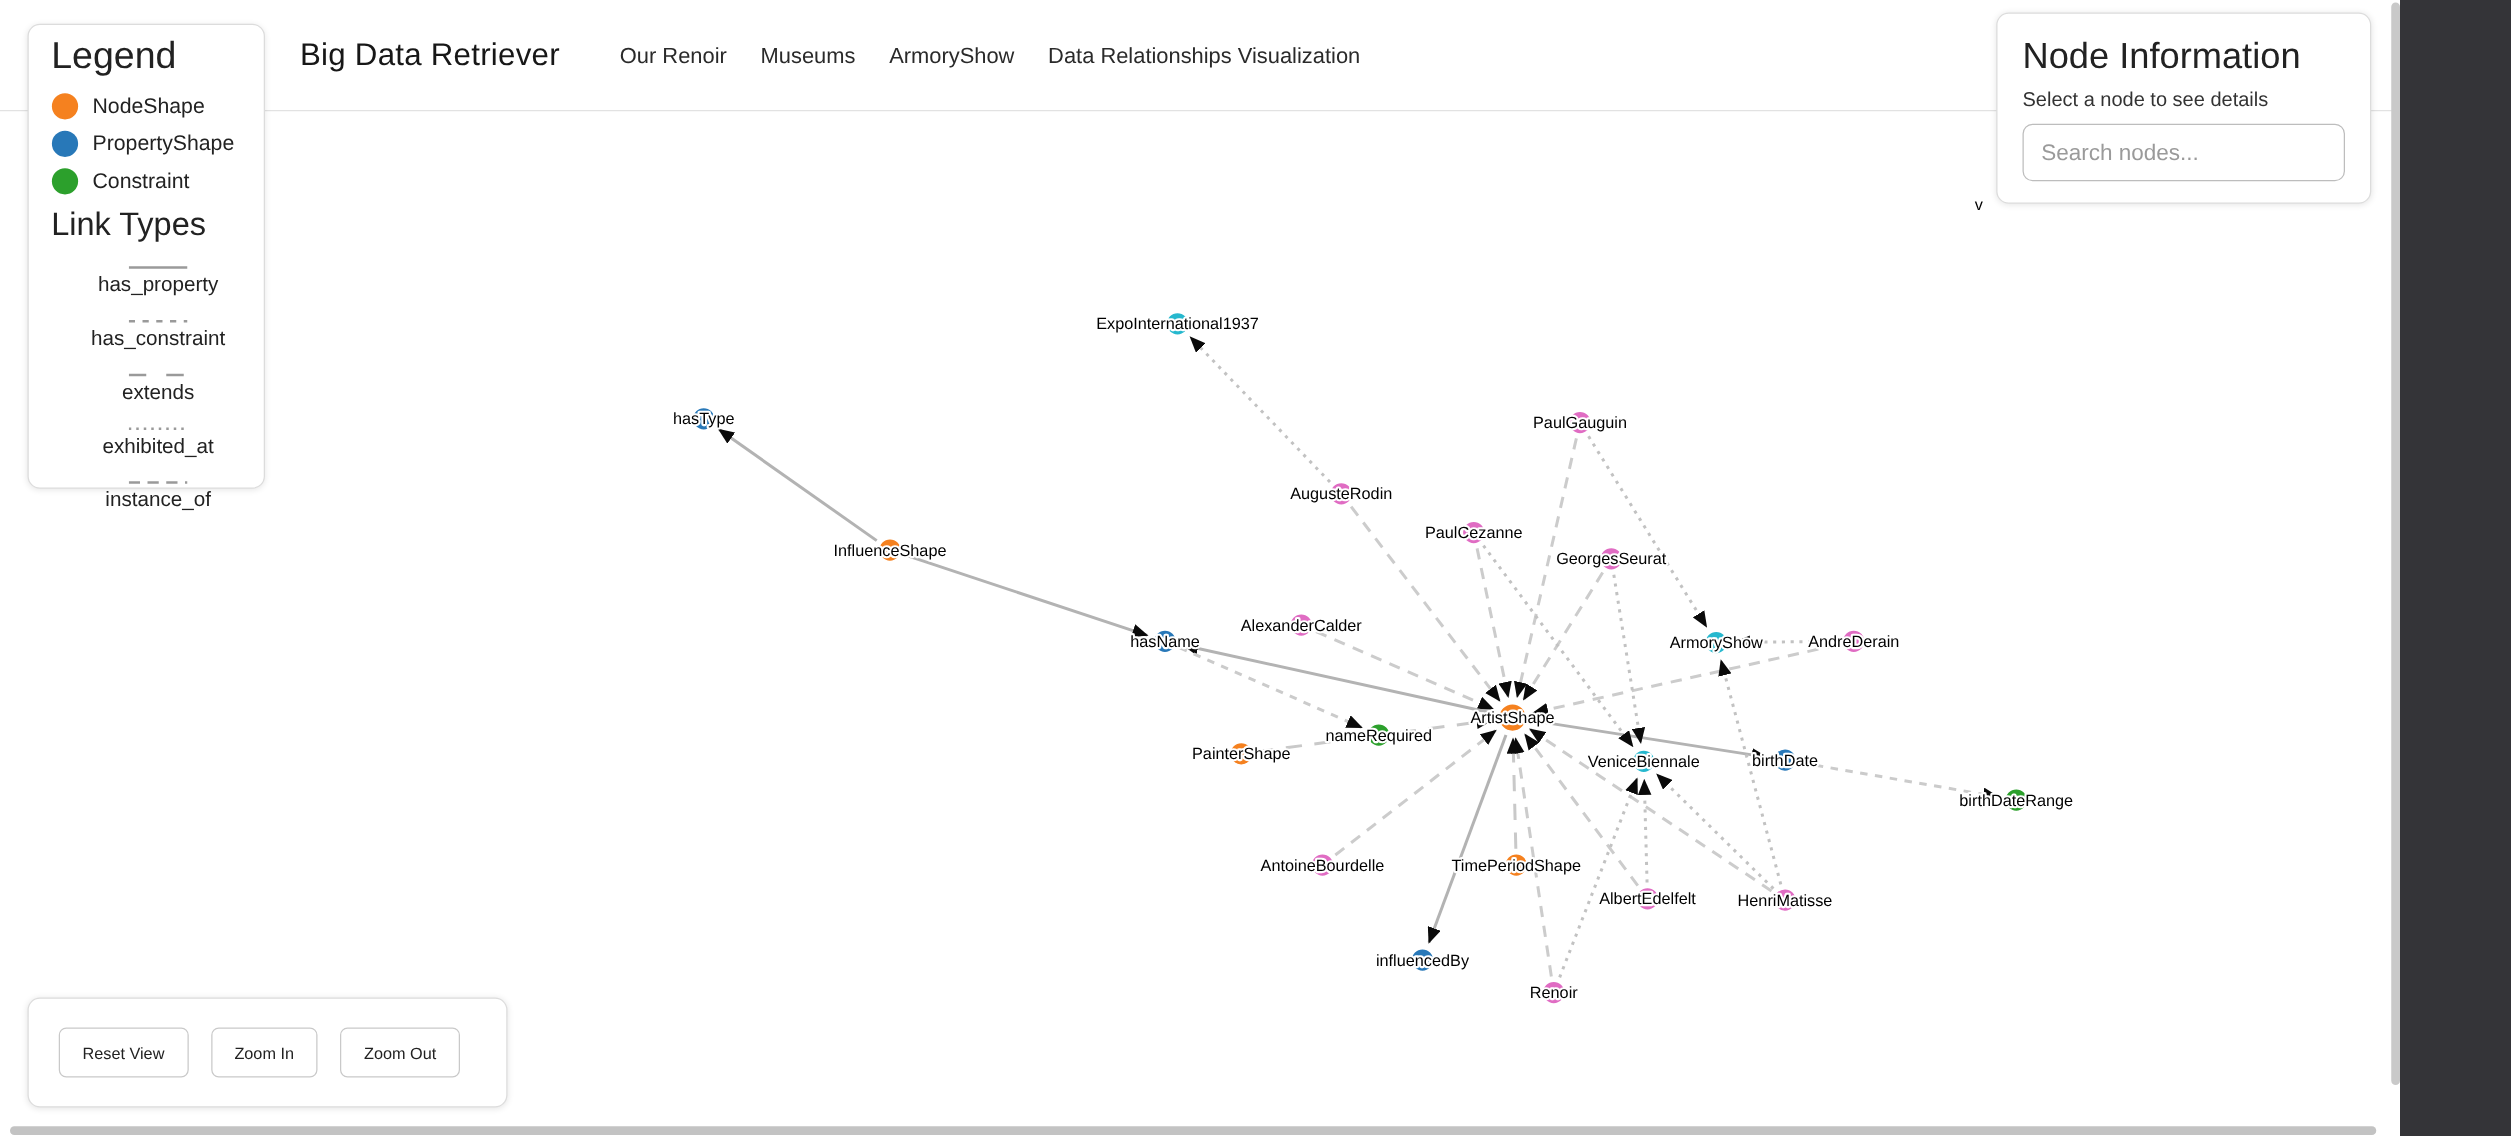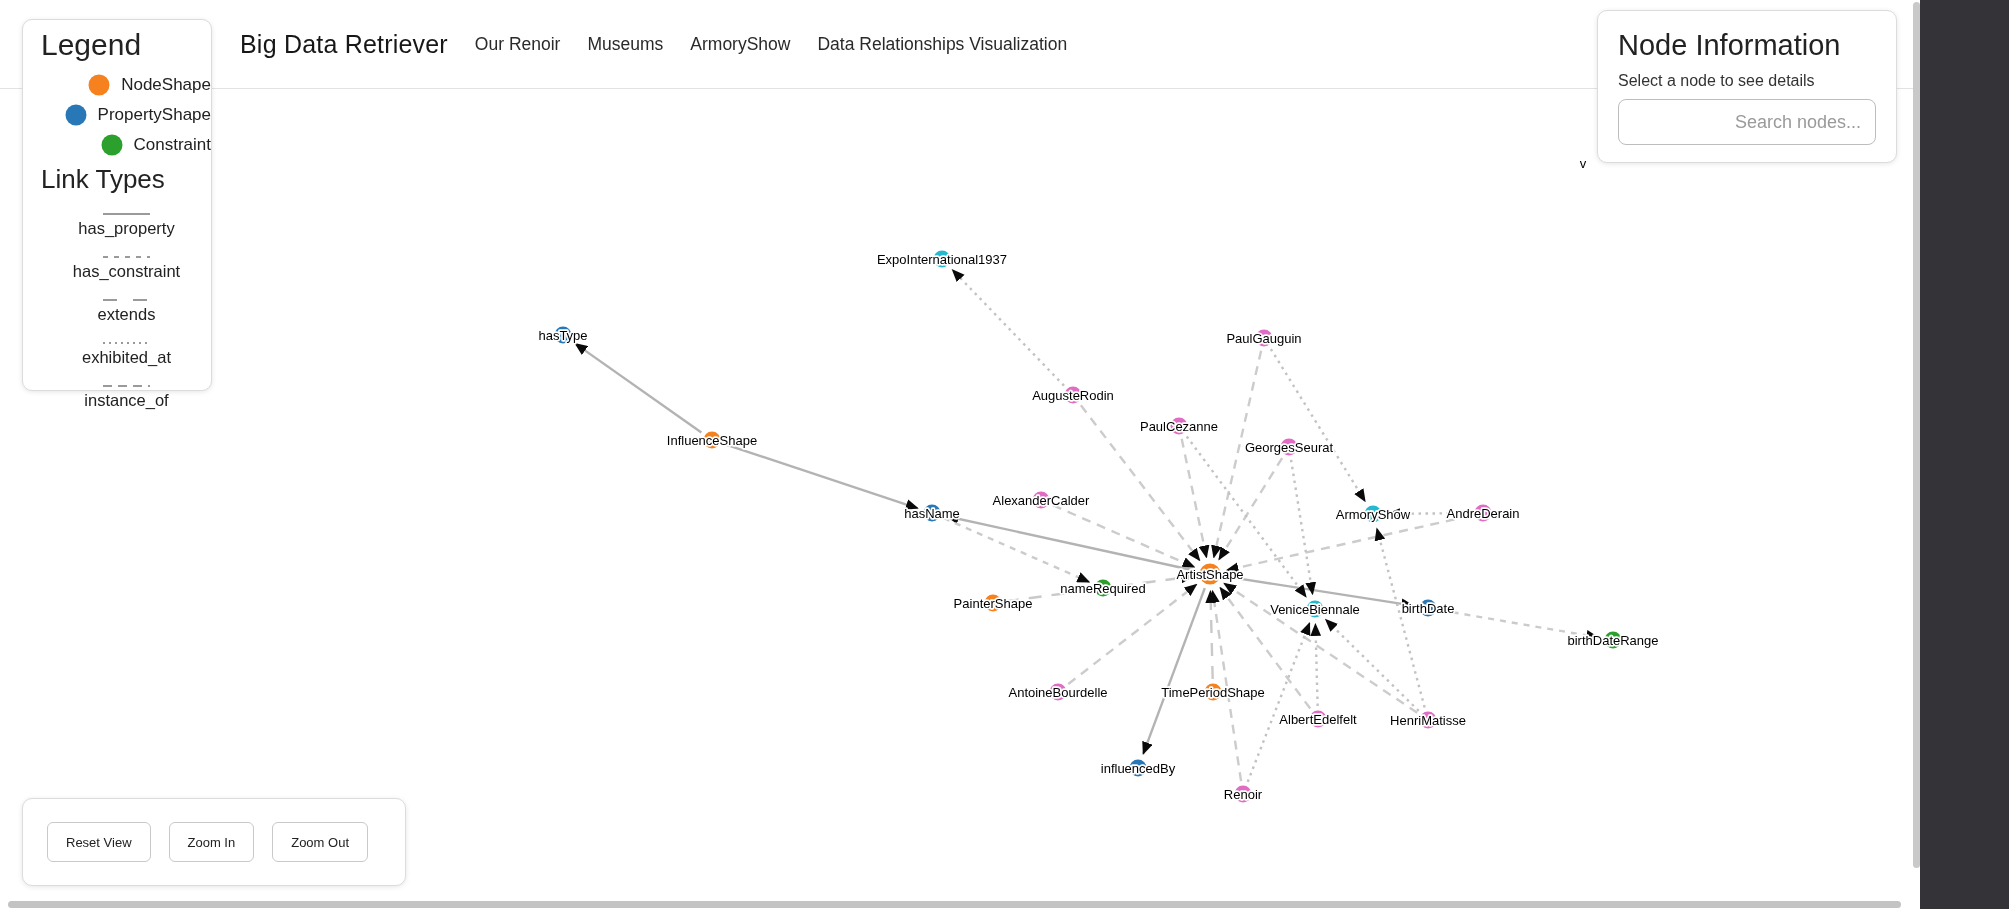--- a/index.html
+++ b/index.html
@@ -3,52 +3,52 @@
 <meta charset="utf-8">
 <style>
   html,body{margin:0;padding:0;}
   body{
     width:2009px;height:909px;position:relative;overflow:hidden;
     background:#ffffff;font-family:"Liberation Sans",sans-serif;color:#1b1b1b;
   }
   
   .navbar{
     position:absolute;left:0;top:0;width:1920px;height:88px;background:#fff;
-    border-bottom:1px solid #e2e2e2;display:flex;align-items:center;z-index:2;
+    border-bottom:1px solid #e2e2e2;display:flex;align-items:center;z-index:2;gap:21px;
   }
   .brand{margin-left:240px;font-size:25px;color:#171717;letter-spacing:.2px;}
   .nav-links{display:flex;margin-left:27px;gap:27px;align-items:center;}
   .nav-link{font-size:17.5px;color:#2a2a2a;cursor:pointer;white-space:nowrap;}
   
   #graph-svg{position:absolute;left:0;top:0;z-index:1;}
   .nlabel{
     font-family:"Liberation Sans",sans-serif;font-size:13px;fill:#000;
     stroke:#ffffff;stroke-width:3.4px;paint-order:stroke;stroke-linejoin:round;
     text-anchor:middle;
   }
   
   .card{
     position:absolute;background:#fff;border:1px solid #dcdcdc;border-radius:10px;
     box-shadow:0 1px 5px rgba(0,0,0,.10);z-index:5;box-sizing:border-box;
   }
   .legend{left:22px;top:19px;width:190px;height:372px;padding:0 0 0 18px;}
   .legend-title{font-size:30px;color:#222;margin:8px 0 12px 0;}
-  .legend-item{display:flex;align-items:center;gap:11px;margin-bottom:8px;justify-content:flex-end;}
+  .legend-item{display:flex;align-items:center;gap:11px;margin-bottom:8px;}
   .legend-item-label{font-size:17px;color:#222;}
   .linktypes-title{font-size:26px;color:#222;margin:8px 0 14px 0;}
   .linktype-row{display:flex;align-items:center;margin-bottom:14px;flex-direction:column;}
   .linktype-label{font-size:16.5px;color:#222;margin-left:1px;}
   
   .nodeinfo{left:1597px;top:10px;width:300px;height:153px;padding:12px 20px;}
   .nodeinfo-title{font-size:29px;color:#222;margin:6px 0 10px 0;}
   .nodeinfo-sub{font-size:16px;color:#333;margin:0 0 9px 0;}
   .search-input{
     width:100%;height:46px;box-sizing:border-box;border:1.5px solid #bdbdbd;
     border-radius:8px;font-size:18px;padding:0 14px;color:#333;outline:none;
-    font-family:"Liberation Sans",sans-serif;background:#fff;text-align:right;
+    font-family:"Liberation Sans",sans-serif;background:#fff;
   }
   .search-input::placeholder{color:#9a9a9a;}
   
   .controls{left:22px;top:798px;width:384px;height:88px;display:flex;align-items:center;
     padding-left:24px;gap:18px;}
   .ctrl-btn{
     height:40px;padding:0 18px;background:#fff;border:1px solid #c9c9c9;border-radius:6px;
     font-size:13px;color:#222;cursor:pointer;font-family:"Liberation Sans",sans-serif;
   }
   

